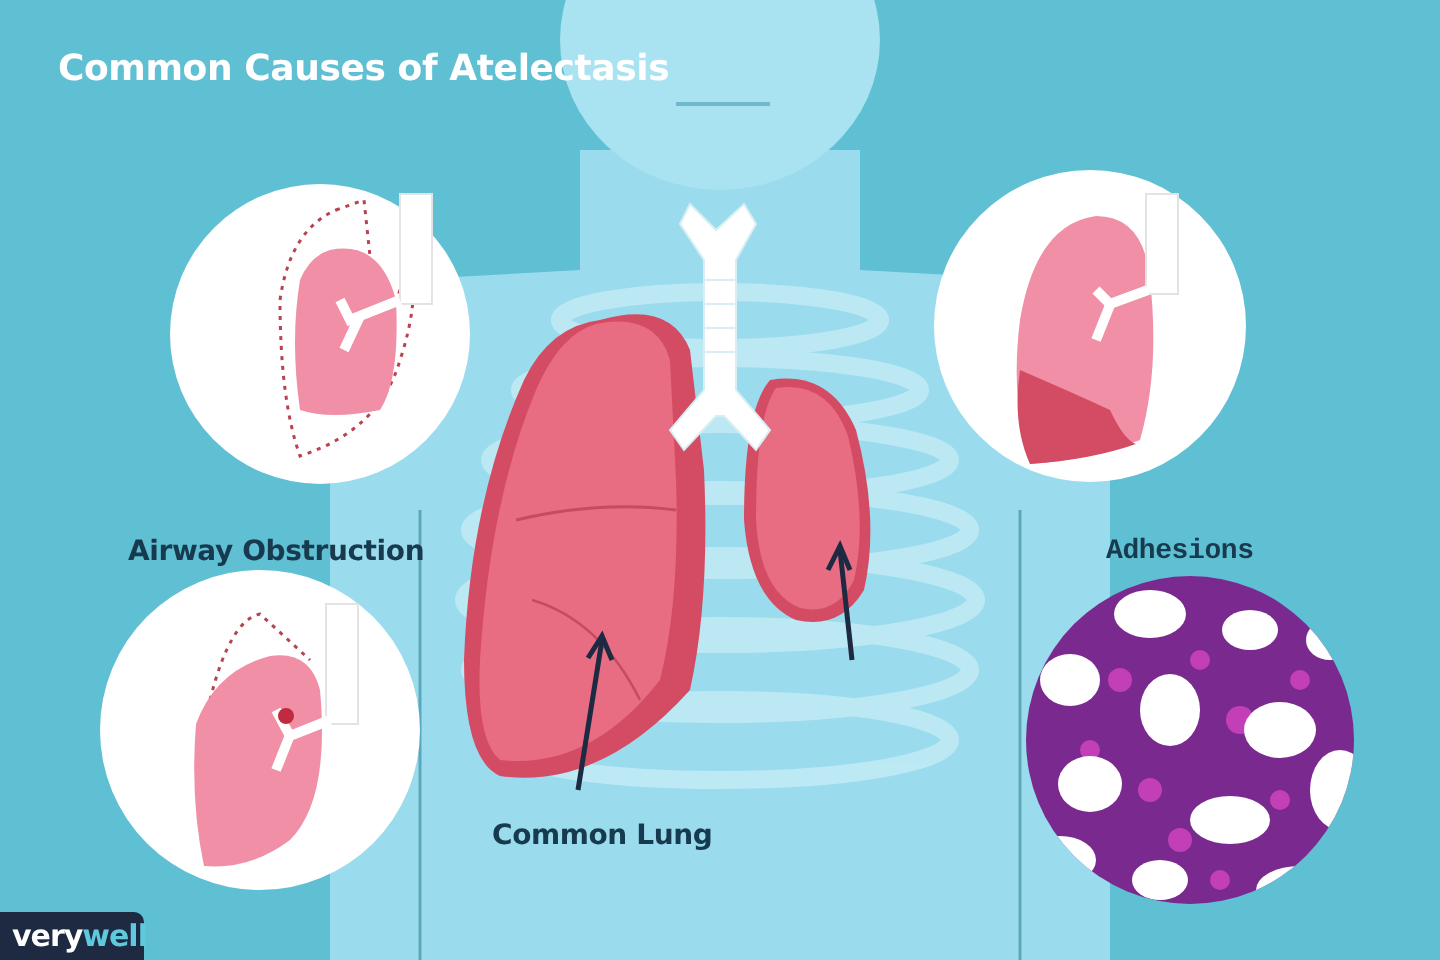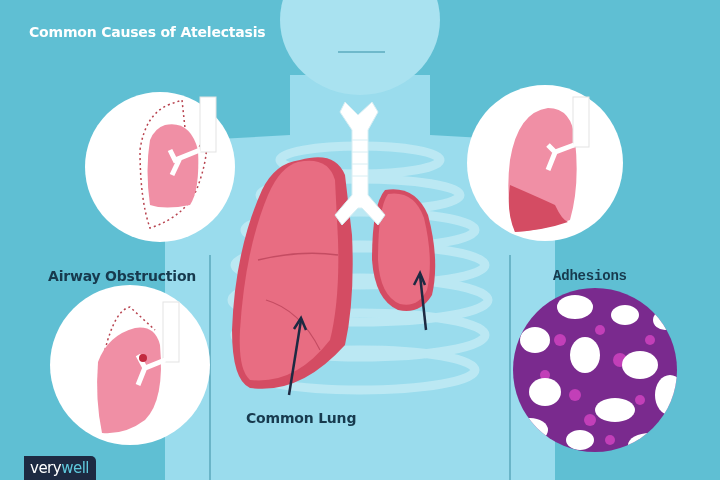--- a/index.html
+++ b/index.html
@@ -1,20 +1,20 @@
 <!DOCTYPE html>
 <html><head>
 <meta charset="utf-8">
 <style>
   html, body { margin:0; padding:0; }
   body { width:720px; height:480px; overflow:hidden; background:#5fbfd3; font-family:"DejaVu Sans", sans-serif; position:relative; }
   .stage { position:absolute; left:0; top:0; width:720px; height:480px; }
-  .title { position:absolute; left:29px; top:24px; color:#ffffff; font-weight:bold; font-size:14px; letter-spacing:-0.2px; }
+  .title { position:absolute; left:29px; top:24px; color:#ffffff; font-weight:bold; font-size:18px; letter-spacing:-0.2px; }
   .label { position:absolute; color:#173a4e; font-weight:bold; font-size:14px; white-space:nowrap; letter-spacing:-0.2px; }
-  .brand { position:absolute; left:0; top:456px; width:72px; height:24px; background:#1d2a42; border-radius:0 5px 0 0; color:#fff; font-weight:normal; font-size:15px; line-height:24px; padding-left:6px; box-sizing:border-box; letter-spacing:-0.5px;margin-left:24px; }
+  .brand { position:absolute; left:0; top:456px; width:72px; height:24px; background:#1d2a42; border-radius:0 5px 0 0; color:#fff; font-weight:bold; font-size:15px; line-height:24px; padding-left:6px; box-sizing:border-box; letter-spacing:-0.5px; }
   .brand .accent { color:#5fc9dd; }
   svg { position:absolute; left:0; top:0; }
 </style>
 </head>
 <body>
 
 <div class="stage">
   <svg width="720" height="480" viewBox="0 0 720 480">
 
     <g>
@@ -116,18 +116,18 @@
           <ellipse cx="530" cy="430" rx="18" ry="12"></ellipse>
             <ellipse cx="580" cy="440" rx="14" ry="10"></ellipse>
           <ellipse cx="650" cy="445" rx="22" ry="12"></ellipse>
             <ellipse cx="665" cy="320" rx="12" ry="10"></ellipse>
         </g>
       </g>
     </g>
   </svg>
 
   <div class="title">Common Causes of Atelectasis</div>
-  <div class="label" style="left:48px;top:268px;">Airway Obstruction</div>
+  <div class="label" style="left:64px;top:268px;">Airway Obstruction</div>
   <div class="label" style="left:553px;top:268px;font-family:Liberation Mono, monospace;">Adhesions</div>
   <div class="label" style="left:246px;top:410px;">Common Lung</div>
 
   <div class="brand"><span>very</span><span class="accent">well</span></div>
 </div>
 
 </body></html>

